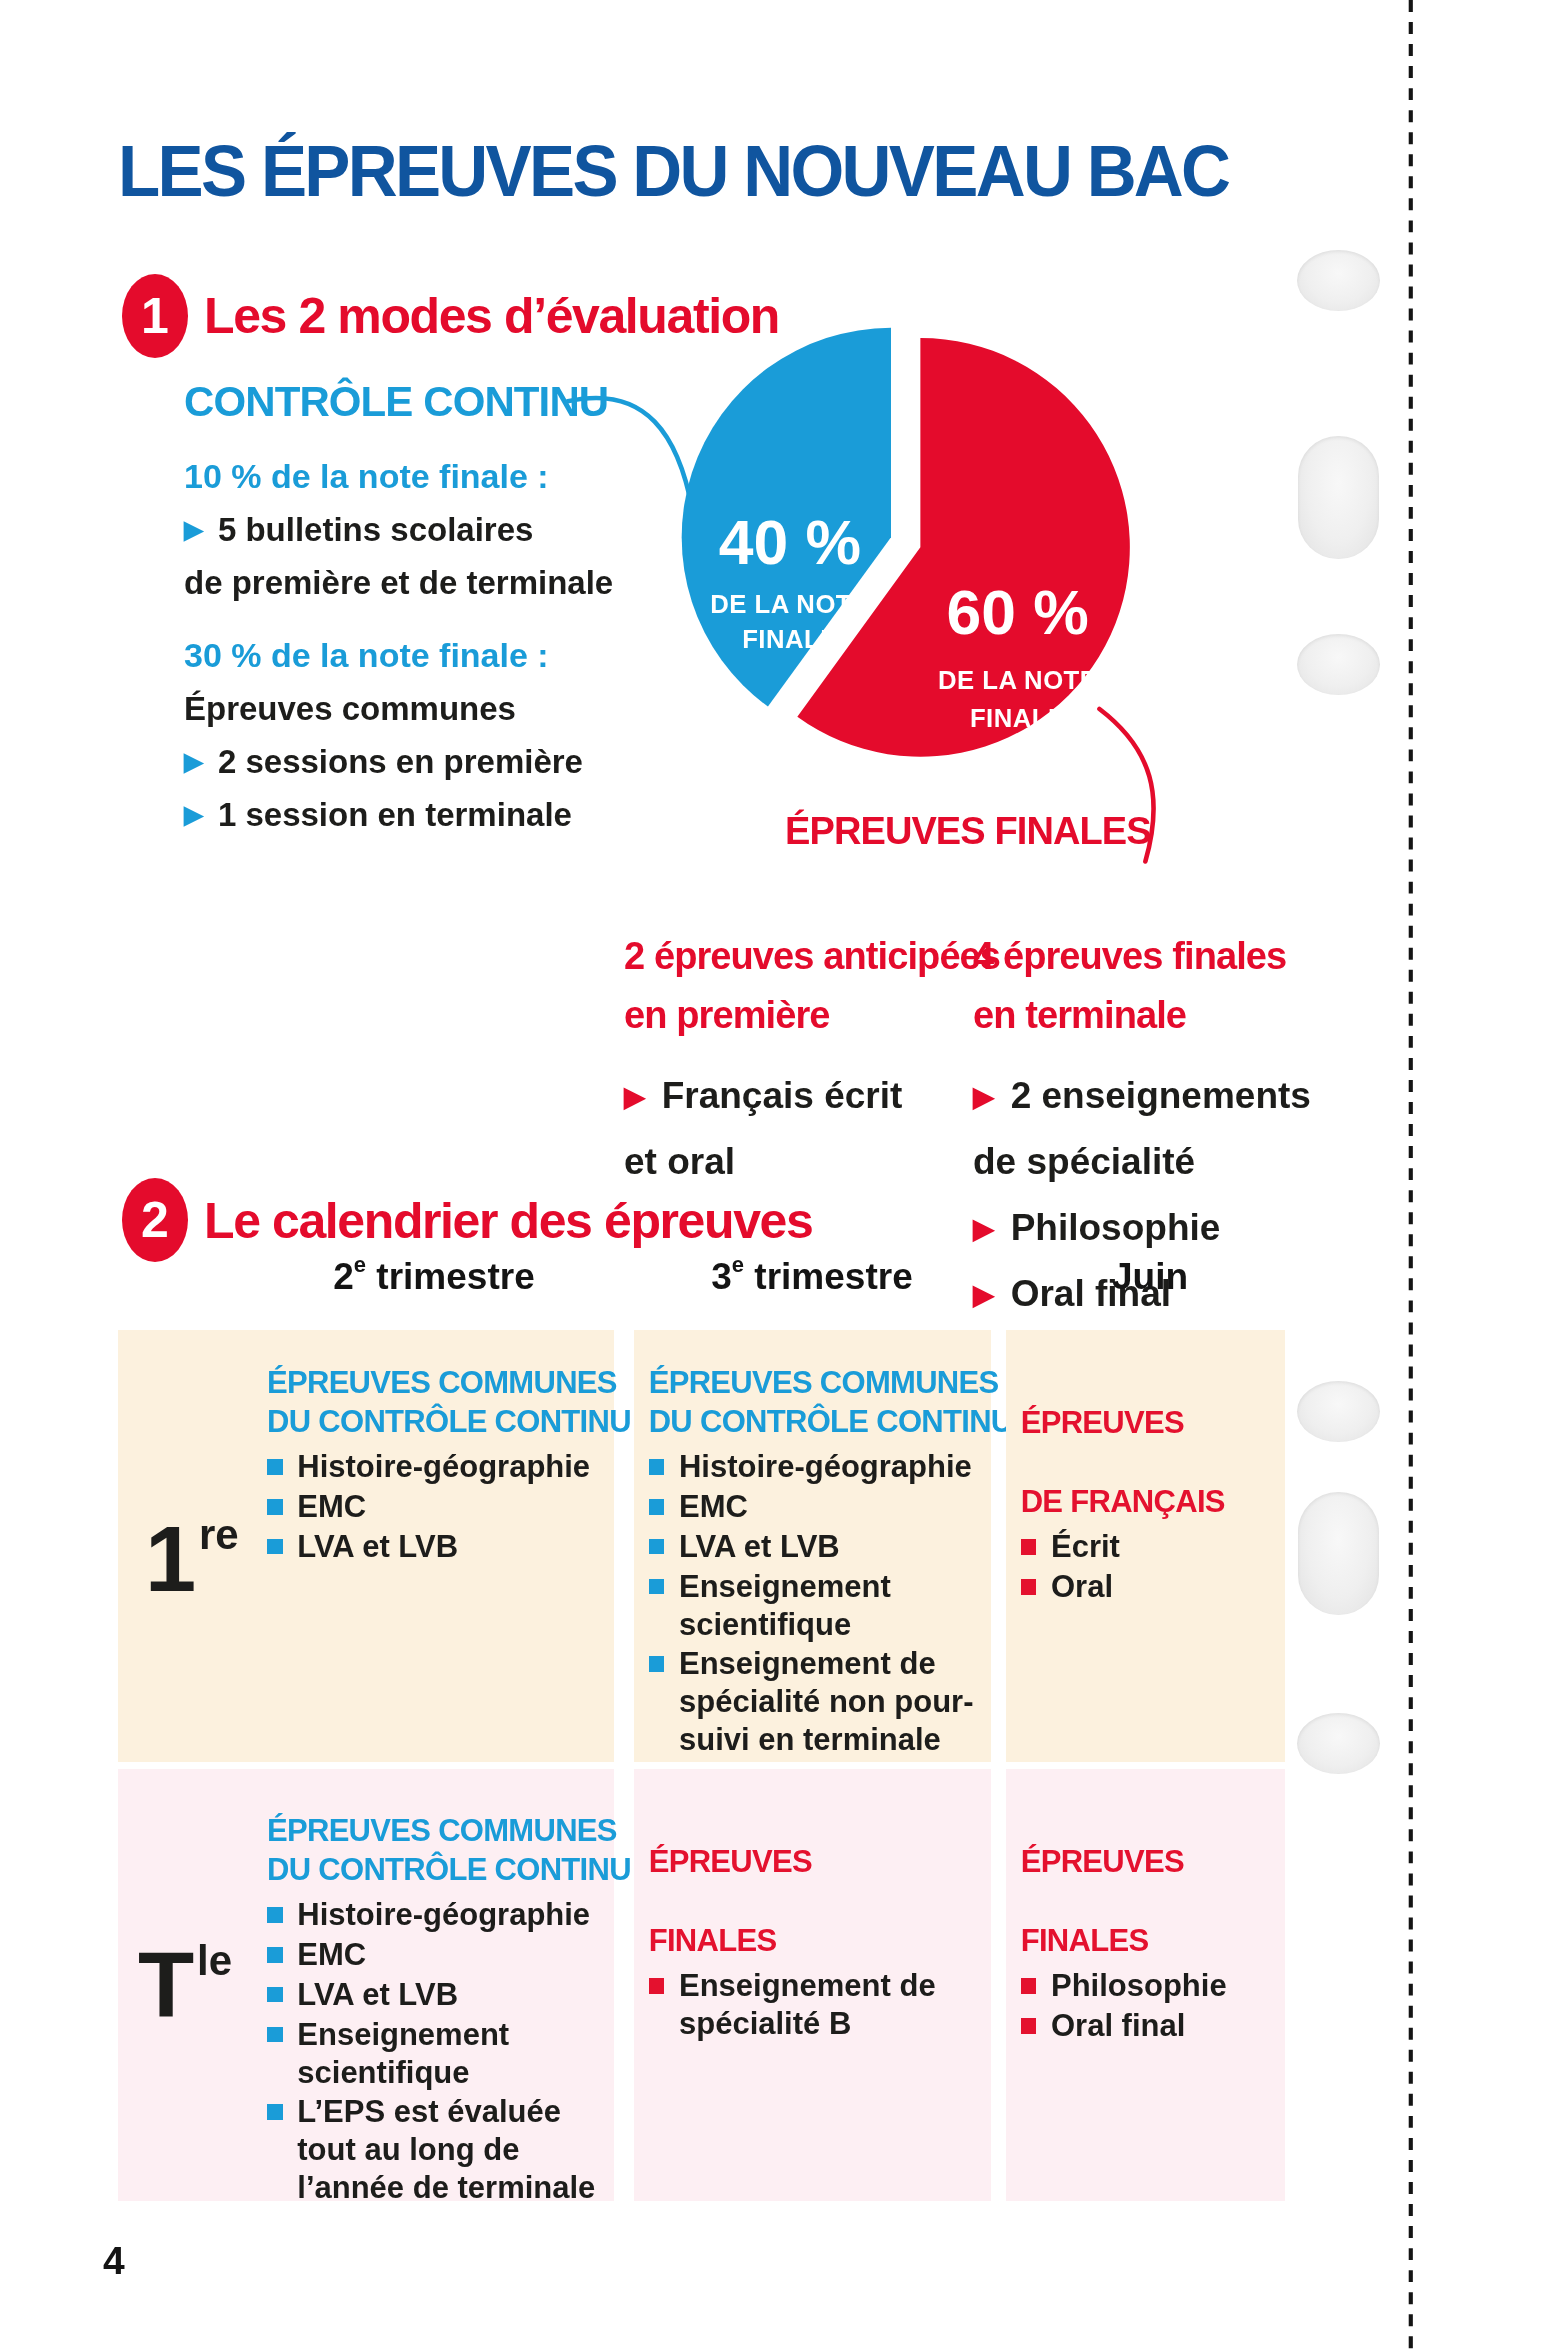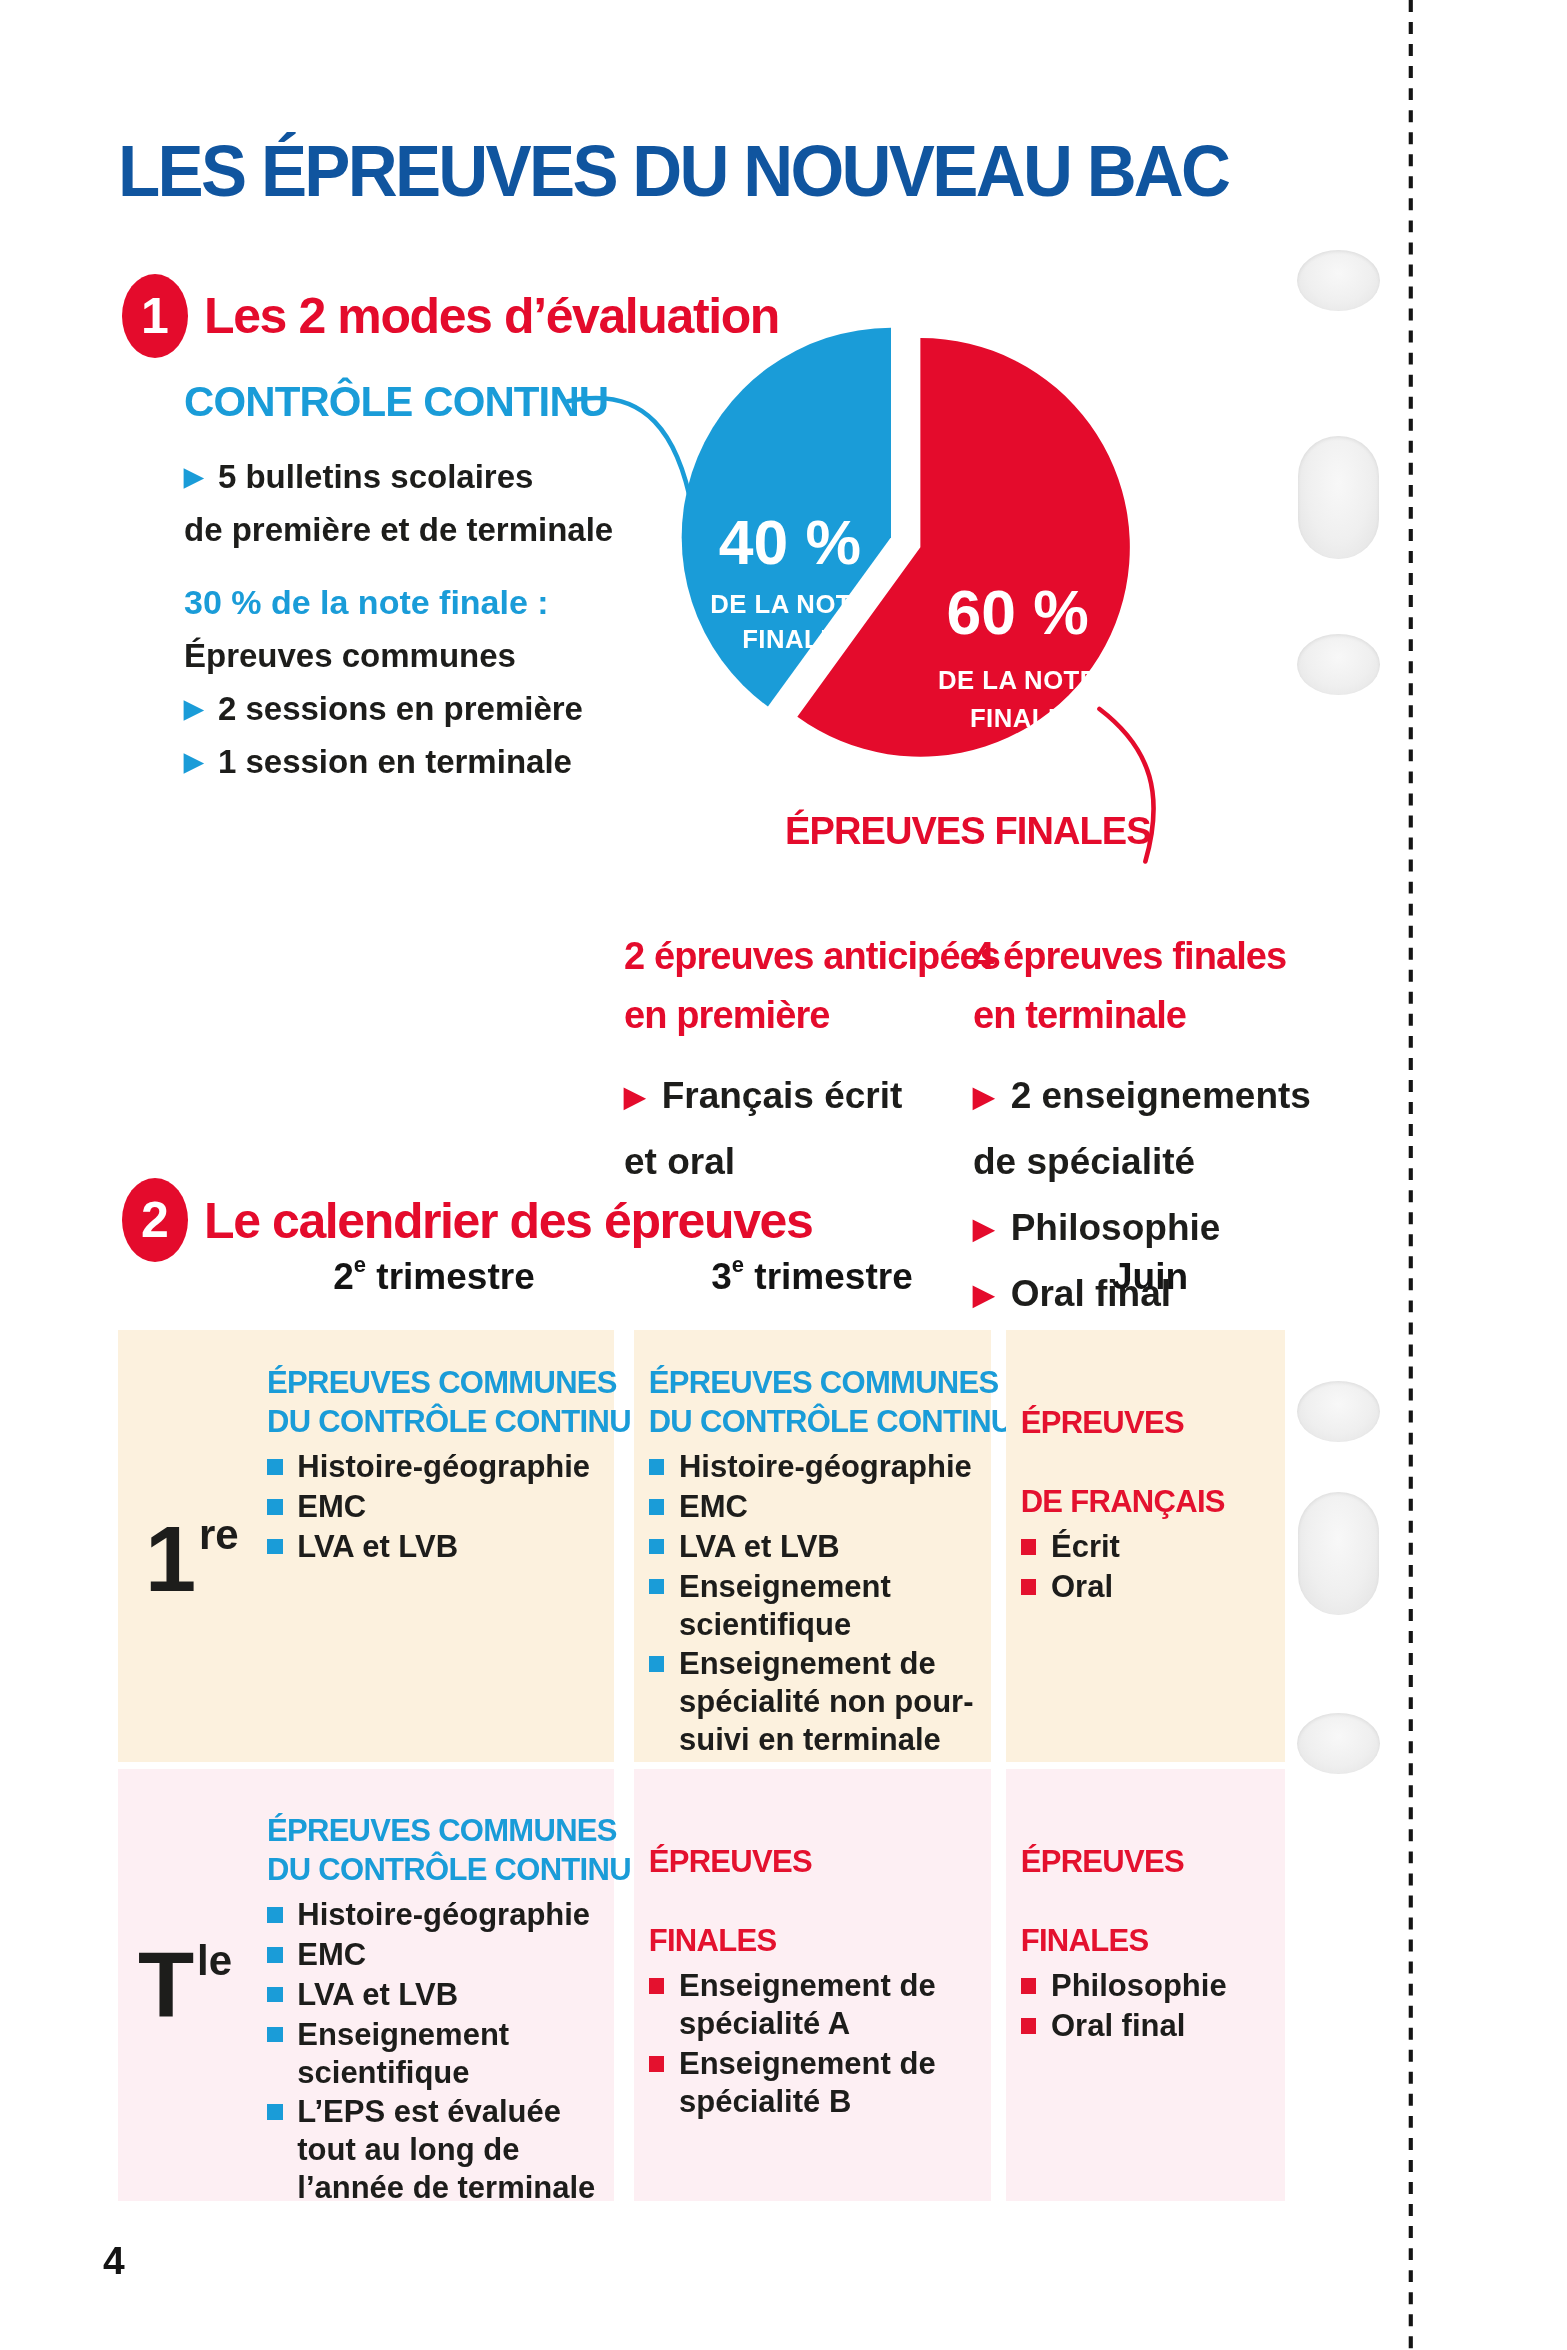--- a/index.html
+++ b/index.html
@@ -90,20 +90,21 @@
   <text class="pie-small" x="1108" y="792" text-anchor="middle">FINALE</text>
 </svg>
 
 <div class="main-title">LES ÉPREUVES DU NOUVEAU BAC</div>
 
 <div class="badge" style="left:122px;top:274px;">1</div>
 <div class="sec-heading" style="left:204px;top:287px;">Les 2 modes d’évaluation</div>
 
 <div class="cc-block">
   <div class="cc-title">CONTRÔLE CONTINU</div>
+  <div class="line blue">10 % de la note finale :</div>
   <div class="line">
     <span class="tri tri-blue">▶</span>
     <span>5 bulletins scolaires</span>
   </div>
   <div class="line">de première et de terminale</div>
   <div class="spacer20"></div>
   <div class="line blue">30 % de la note finale :</div>
   <div class="line">Épreuves communes</div>
   <div class="line">
     <span class="tri tri-blue">▶</span>
@@ -255,24 +256,20 @@
     </div>
   </div>
 </div>
 <div class="cell bg-pink theme-red" style="left:634px;top:1769px;width:357px;height:432px;">
   <div class="cell-inner pad-std">
     <div class="cell-h">ÉPREUVES</div>
     <div class="cell-h">FINALES</div>
     <div class="items">
       <div class="item" style="white-space:normal;">
           <span class="sq"></span>
-          <span>Enseignement de spécialité A</span>
-        </div>
-      <div class="item" style="white-space:normal;">
-          <span class="sq"></span>
           <span>Enseignement de spécialité B</span>
         </div>
     </div>
   </div>
 </div>
 <div class="cell bg-pink theme-red" style="left:1006px;top:1769px;width:279px;height:432px;">
   <div class="cell-inner pad-std">
     <div class="cell-h">ÉPREUVES</div>
     <div class="cell-h">FINALES</div>
     <div class="items">

